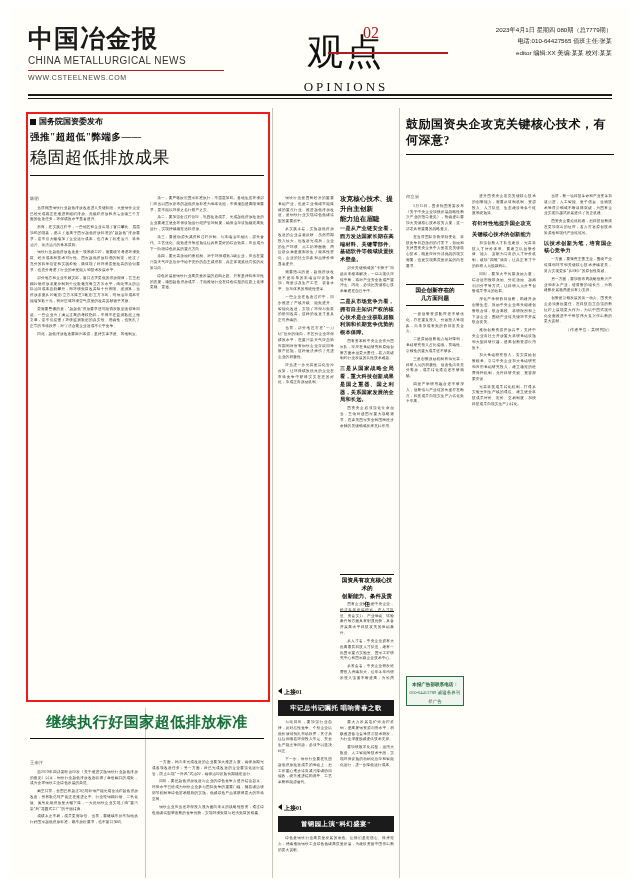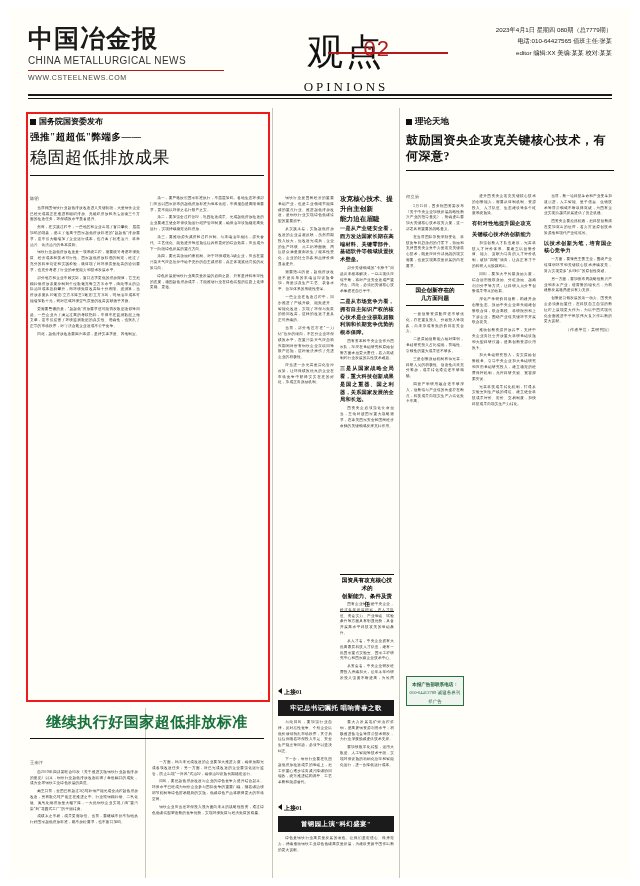--- a/index.html
+++ b/index.html
@@ -13,21 +13,21 @@
   
   .masthead{position:absolute;left:18px;top:14px;width:584px;height:66px;}
   .mh-logo{position:absolute;left:0;top:0;width:200px;}
   .mh-logo .cn{font-size:25px;letter-spacing:1px;color:#1a1a1a;font-weight:bold;font-family:"Liberation Serif",serif;}
   .mh-logo .en{font-size:10px;letter-spacing:.4px;color:#333;margin-top:0;font-family:"Liberation Sans",sans-serif;}
   .mh-logo .rule{height:1px;background:#b01c1c;margin:4px 0 3px 0;width:196px;}
   .mh-logo .site{font-size:7px;letter-spacing:.6px;color:#444;font-family:"Liberation Sans",sans-serif;}
   .mh-center{position:absolute;left:218px;top:6px;width:200px;text-align:center;}
   .mh-center .gd{font-size:36px;font-weight:normal;letter-spacing:3px;color:#111;}
   .mh-center .op{font-size:13px;letter-spacing:3px;color:#111;font-family:"Liberation Serif",serif;margin-top:2px;}
-  .mh-num{position:absolute;left:335px;top:16px;font-size:22px;color:#b01c1c;font-family:Liberation Mono, monospace;}
+  .mh-num{position:absolute;left:335px;top:2px;font-size:16px;color:#b01c1c;font-family:Liberation Serif, serif;}
   .mh-bar{position:absolute;left:300px;top:30px;width:120px;height:2px;background:#b01c1c;}
   .mh-right{position:absolute;right:0;top:2px;width:160px;text-align:right;font-size:6.2px;line-height:1.85;color:#222;font-family:"Liberation Sans",sans-serif;}
   .mh-hr{position:absolute;left:18px;top:86px;width:584px;height:2px;background:#1a1a1a;}
   .mh-hr2{position:absolute;left:18px;top:89.5px;width:584px;height:1px;background:#1a1a1a;}
 
   
   .vrule{position:absolute;width:1px;background:#c9c6bc;}
 
   
   .redbox{position:absolute;left:16px;top:104px;width:244px;height:590px;border:2.5px solid #ef1b1b;box-sizing:border-box;pointer-events:none;}
@@ -197,23 +197,20 @@
       <div class="cont-tag">
         <span class="tri"></span><span>上接01</span>
       </div>
       <div class="darkbar">首钢园上演"科幻盛宴"</div>
     </div>
     <div class="col body-txt" style="left:268px;top:828px;width:116px;height:42px;overflow:hidden;">
       <p>绿色是钢铁行业高质量发展的底色。让我们坚定信心、保持定力，持续推动钢铁工业绿色低碳高质量发展，为建设美丽中国作出新的更大贡献。</p>
     </div>
 
     <div class="col" style="left:396px;top:108px;width:208px;">
-      <div class="theory-tag">
-        <span class="kicker-sq"></span><span>理论天地</span>
-      </div>
       <div class="hl-right">鼓励国资央企攻克关键核心技术，有何深意?</div>
       <div class="hl-sep"></div>
     </div>
 
     <div class="col body-txt" style="left:396px;top:186px;width:58px;height:300px;overflow:hidden;">
       <div class="byline">何立新</div>
       <p>5月15日，国务院国资委发布《关于中央企业加快发展战略性新兴产业的指导意见》，明确提出要加大关键核心技术攻关力度，这一部署具有重要的战略意义。</p>
       <p>在当前国际形势深刻变化、科技竞争日趋激烈的背景下，鼓励和支持国资央企集中力量攻克关键核心技术，既是应对外部挑战的现实需要，也是实现高质量发展的内在要求。</p>
     </div>
 

